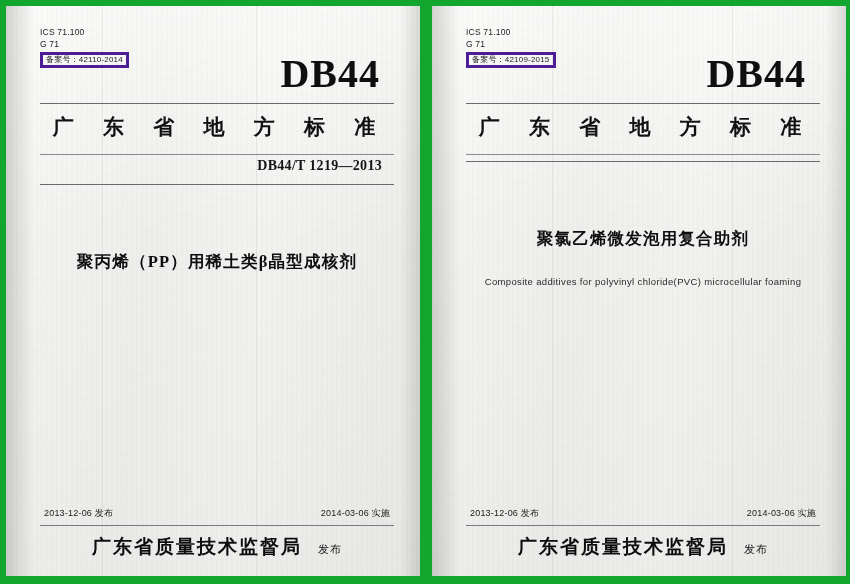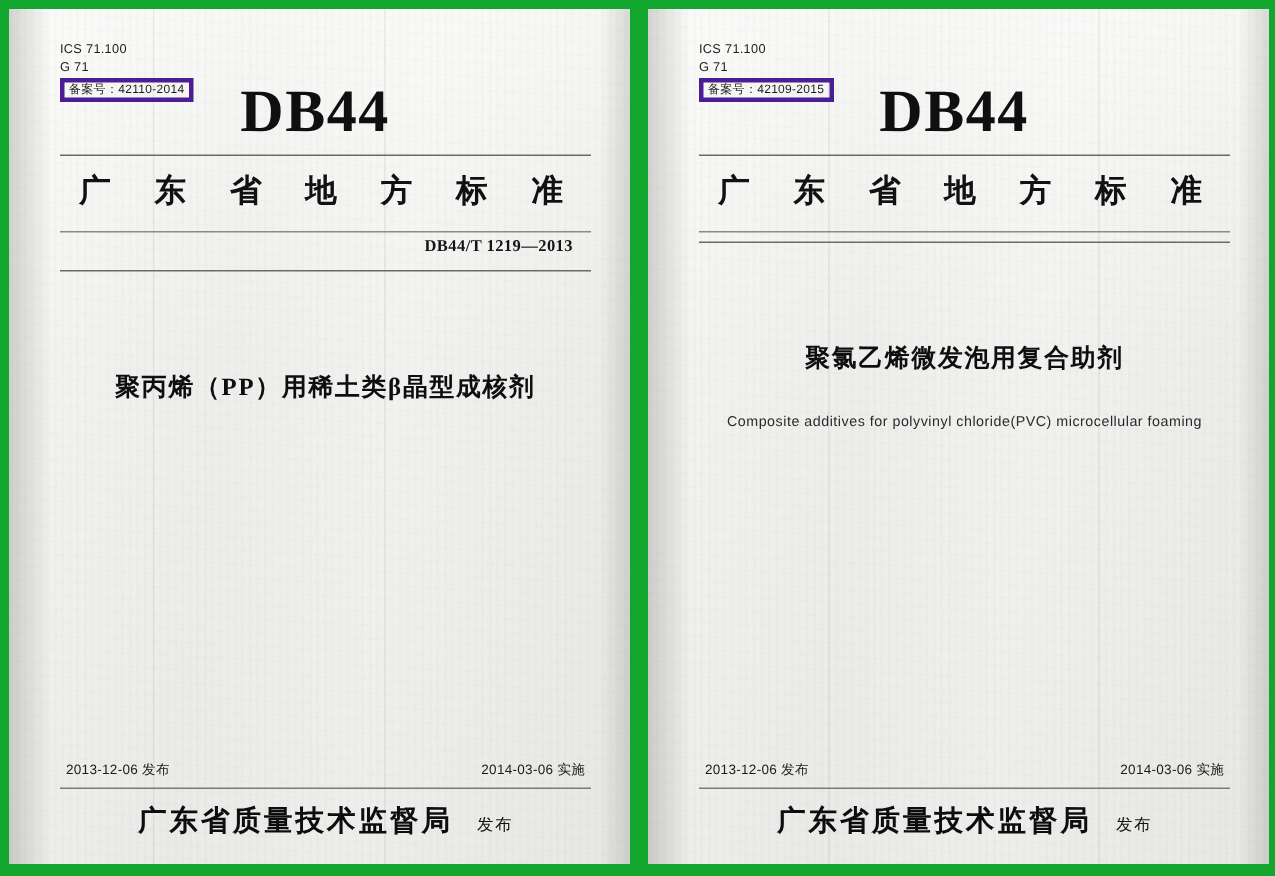--- a/index.html
+++ b/index.html
@@ -80,21 +80,21 @@
   .codes .boxed {
     display: inline-block;
     border: 3px solid #4c1d95;
     padding: 0 3px;
     margin-top: 1px;
     font-size: 8px;
     line-height: 1.35;
   }
 
   .db-title {
-    text-align: center;
+    text-align: right;
     font-family: "Liberation Serif", serif;
     font-weight: bold;
     font-size: 40px;
     letter-spacing: 1px;
     color: #0f0f0f;
     margin-top: -18px;
     margin-right: 14px;
   }
 
   .rule {
@@ -114,21 +114,21 @@
     letter-spacing: 12px;
     text-align: center;
     padding: 9px 0 7px 6px;
     white-space: nowrap;
   }
 
   .std-no {
     text-align: right;
     font-family: "Liberation Serif", serif;
     font-weight: bold;
-    font-size: 11px;
+    font-size: 14px;
     color: #141414;
     padding: 3px 12px 4px 0;
     letter-spacing: .3px;
   }
 
   .title-block {
     margin-top: 64px;
     text-align: center;
   }
   .cn-title {

